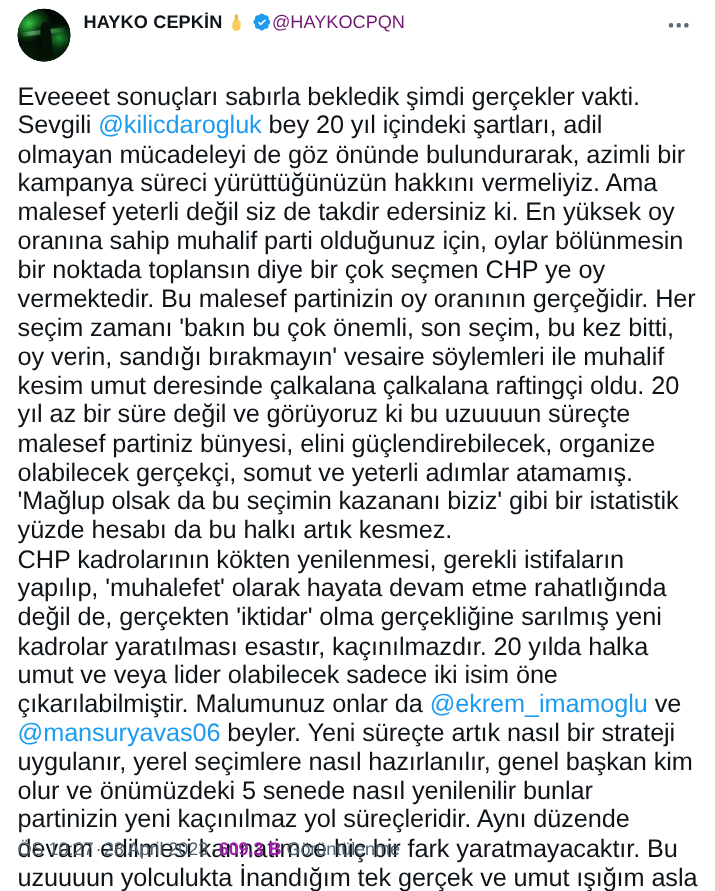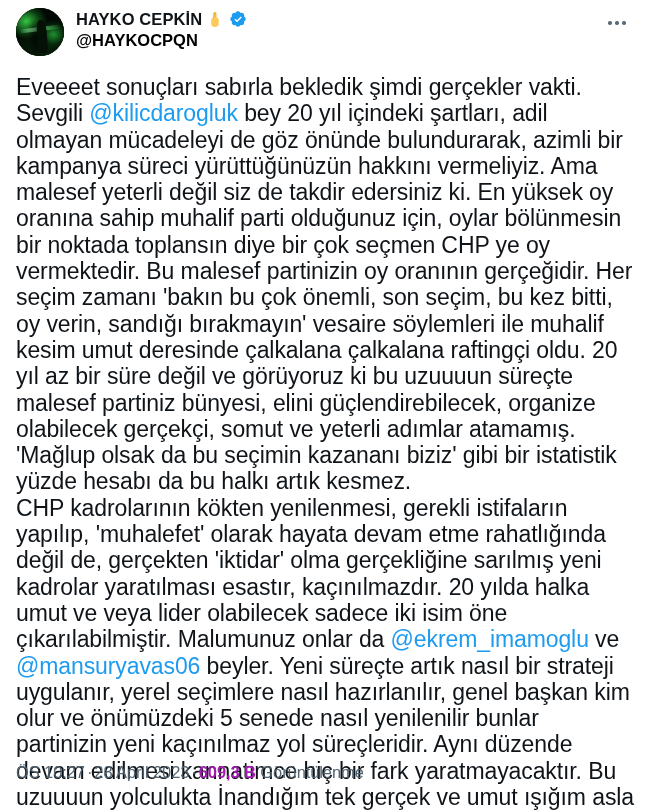--- a/index.html
+++ b/index.html
@@ -64,21 +64,21 @@
     width: 88%;
     height: 9%;
     background: linear-gradient(90deg, rgba(110,255,130,0) 0%, rgba(150,255,170,0.85) 35%, rgba(120,255,140,0.5) 62%, rgba(90,220,110,0) 100%);
     transform: rotate(-7deg);
     filter: blur(0.6px);
   }
 
   .names {
     margin-left: 12px;
     display: flex;
-    flex-direction: column;
+    flex-direction: row;
     justify-content: flex-start;
     padding-top: 1px;
     flex: 1 1 auto;
     min-width: 0;
   }
   .name-row {
     display: flex;
     align-items: center;
     gap: 5px;
     line-height: 20px;
@@ -100,25 +100,24 @@
   .name-emoji svg { display:block; }
   .verified {
     width: 18px;
     height: 18px;
     display: inline-block;
     flex: 0 0 18px;
   }
   .verified svg { display: block; }
   .handle {
     font-size: 16.5px;
-    color: #000000;
+    color: #701a75;
     line-height: 21px;
     margin-top: 1px;
     white-space: nowrap;
-    font-weight: bold;
   }
   .more-btn {
     flex: 0 0 auto;
     width: 34px;
     height: 34px;
     display: flex;
     align-items: center;
     justify-content: center;
     margin-top: -2px;
     color: #536471;

